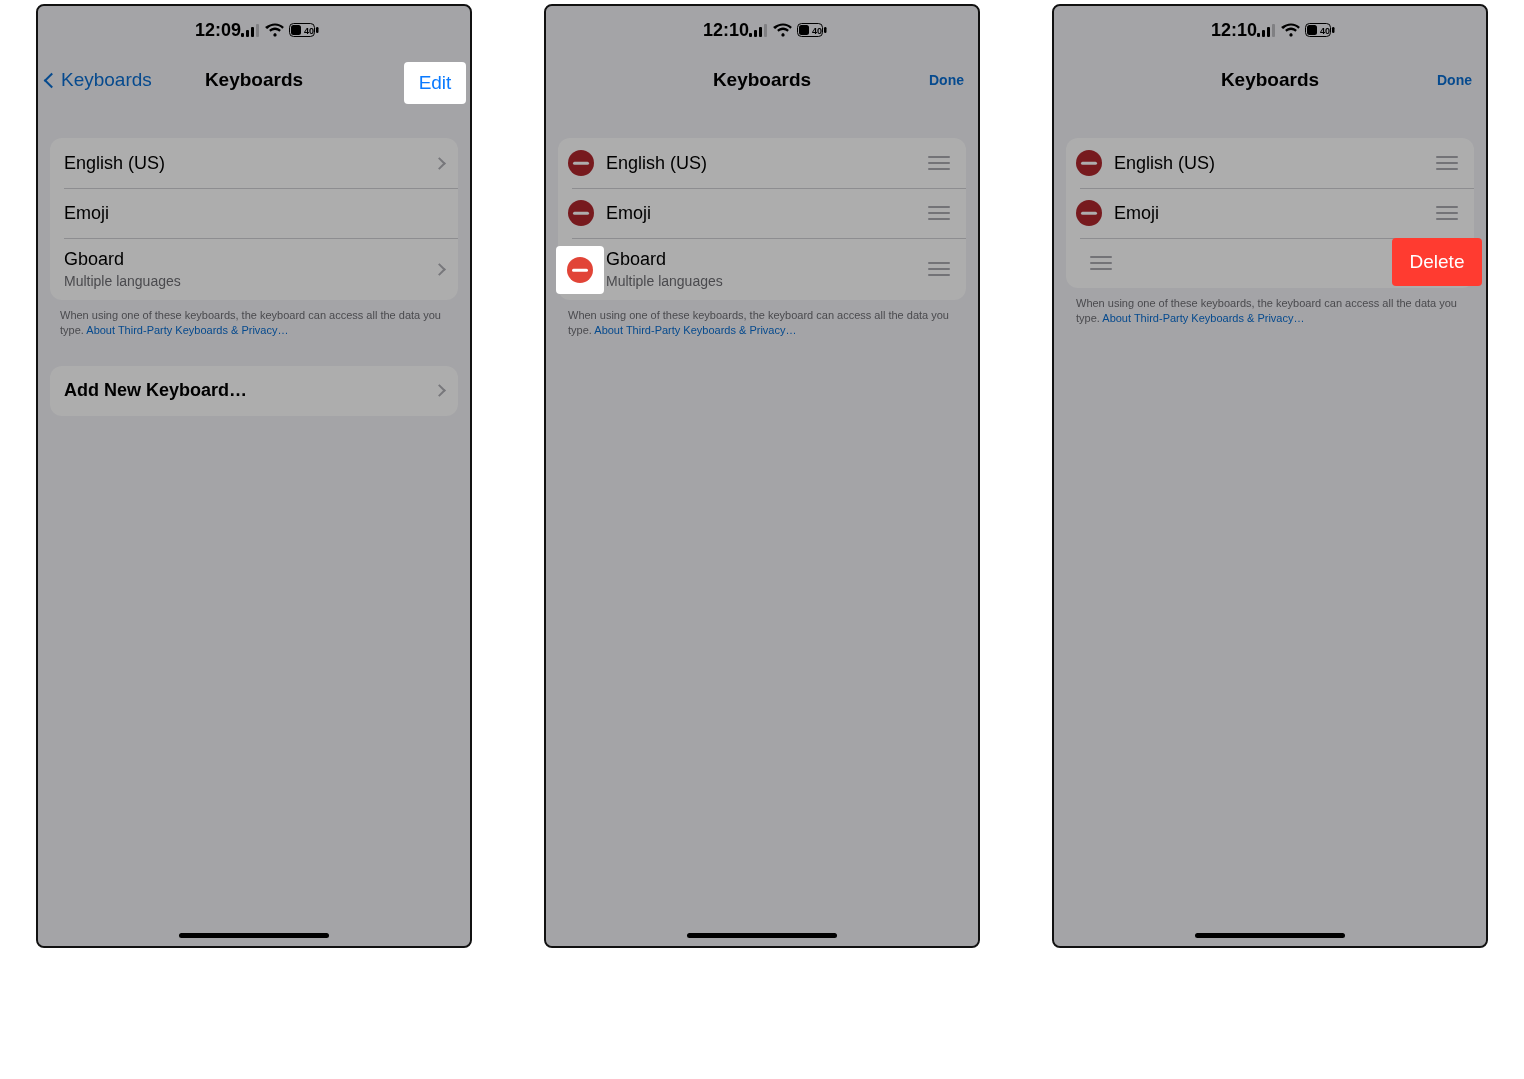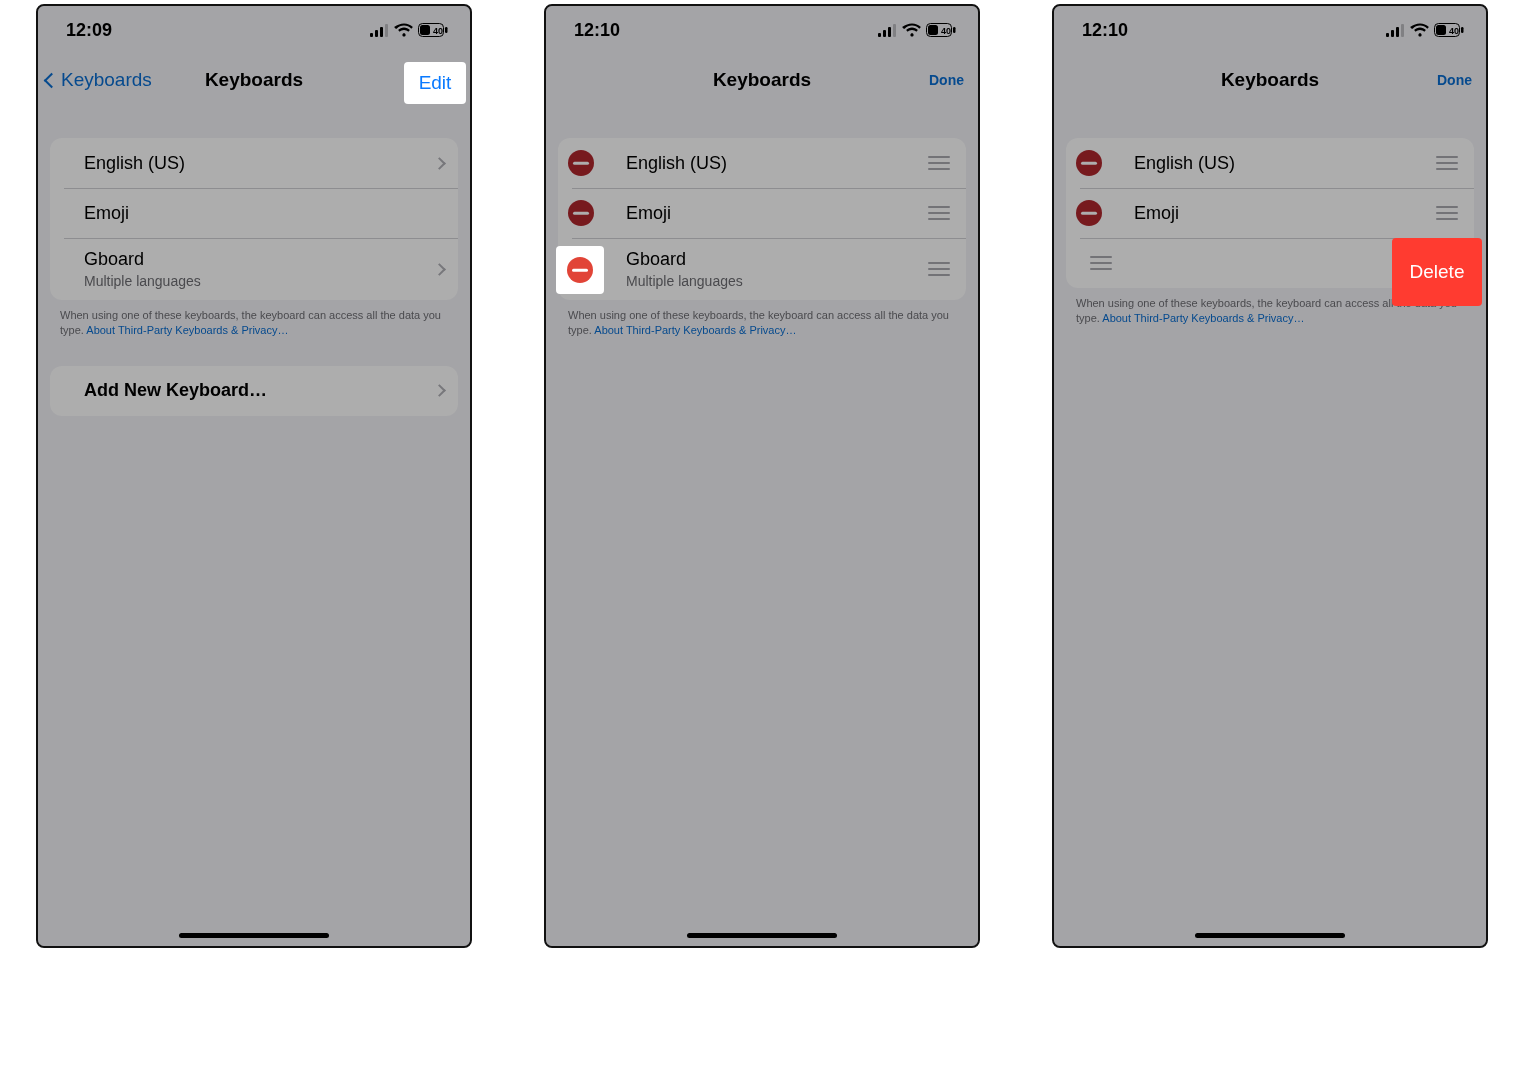--- a/index.html
+++ b/index.html
@@ -35,21 +35,21 @@
     flex: 1 1 0;
     display: flex;
     align-items: flex-start;
     justify-content: center;
     padding-top: 4px;
   }
 
   
   .status {
     display: flex;
-    justify-content: space-between;
+    justify-content: center;
     align-items: center;
     height: 48px;
     padding: 0 22px 0 28px;
     font-size: 18px;
     font-weight: 600;
     color: #000;
   }
   .status .right { display: flex; align-items: center; gap: 4px; }
 
   
@@ -103,21 +103,21 @@
     min-height: 50px;
     padding: 10px 14px;
   }
   .row + .row::before {
     content:"";
     position:absolute;
     top:0; left:14px; right:0;
     height:1px;
     background:#d0d0d4;
   }
-  .row .text { flex:1; line-height:1.25;margin-left:20px; }
+  .row .text { flex:1; line-height:1.25; }
   .row .title-line { font-size:18px; color:#000; }
   .row .sub-line { font-size:14px; color:#6e6e73; margin-top:2px; }
   .row .disclosure {
     width:9px; height:9px;
     border-top:2px solid #b0b0b6;
     border-right:2px solid #b0b0b6;
     transform: rotate(45deg);
   }
   .row.edit { padding-left: 10px; }
   .minus {
@@ -186,21 +186,21 @@
     top:240px; left:10px;
     width:48px; height:48px;
     border-radius:4px;
   }
   .hl-minus .minus{
     margin:0;
     background:#e14437;
   }
   .hl-delete {
     top:232px; right:4px;
-    width:90px; height:68px;
+    width:90px; height:48px;
     background:#ff3b30;
     color:#fff;
     font-size:19px;
     border-radius:4px;
   }
 
   svg { display:block; }
 </style>
 </head>
 <body>

